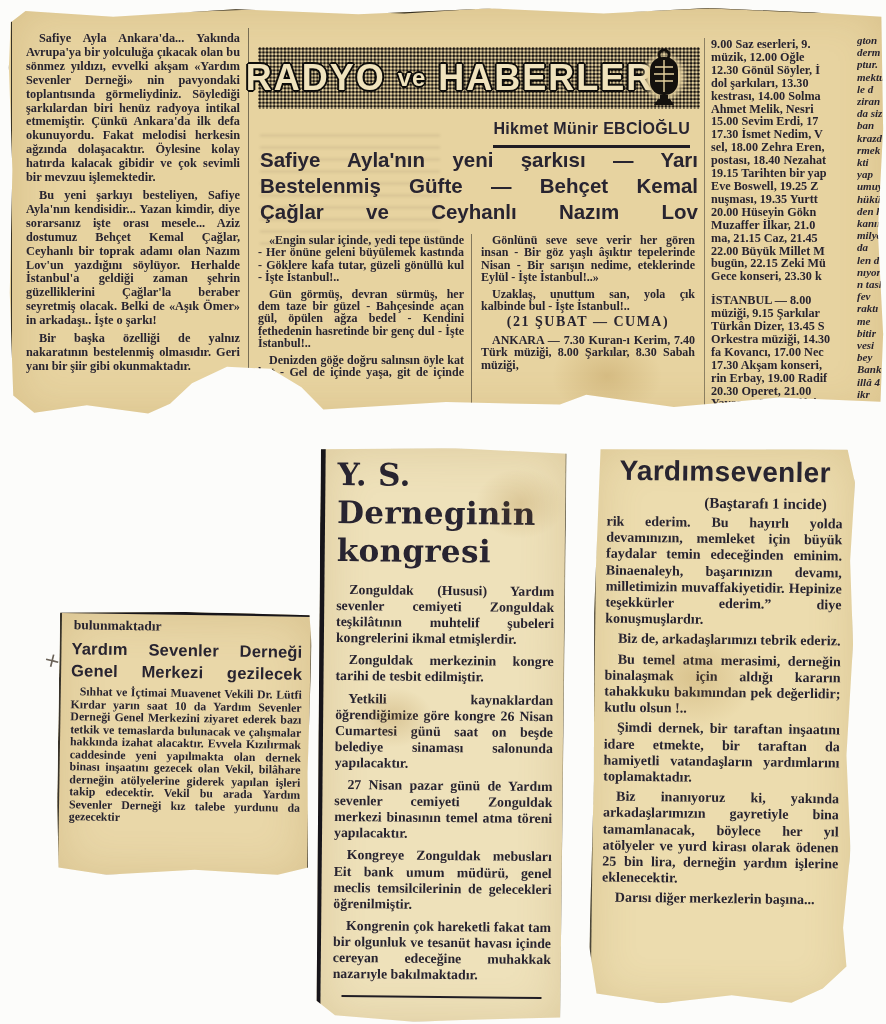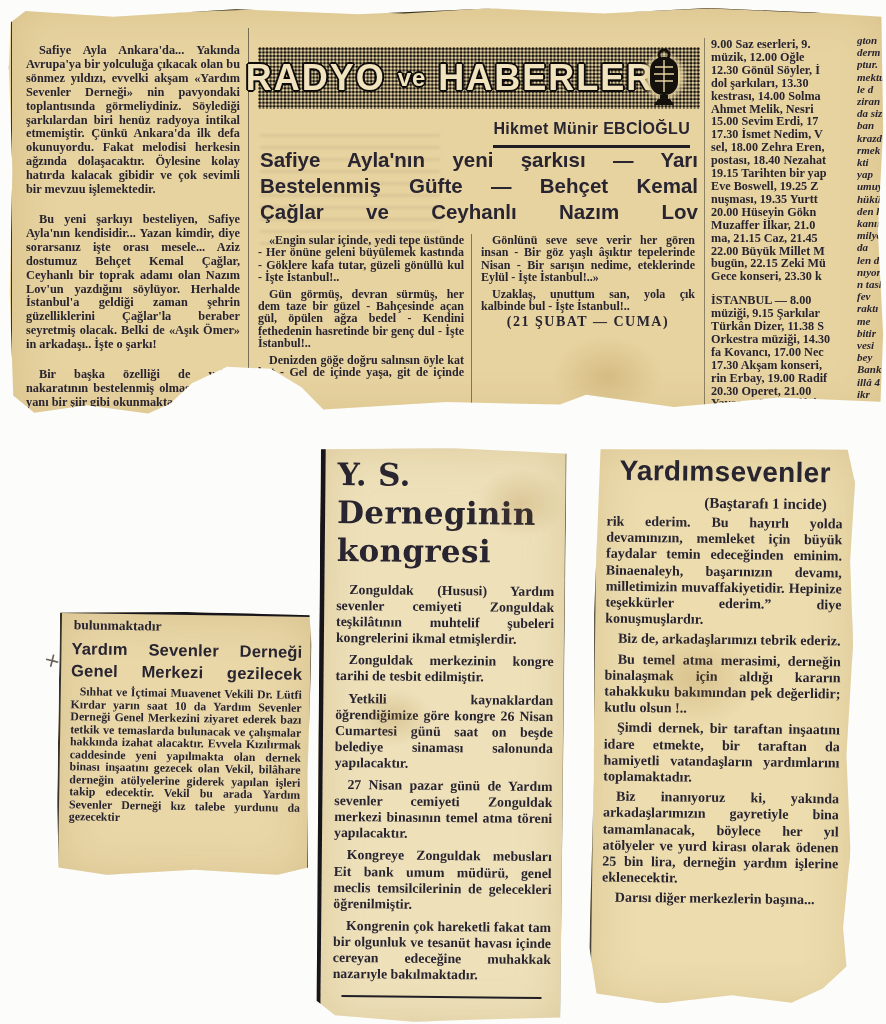--- a/index.html
+++ b/index.html
@@ -24,21 +24,21 @@
     clip-path:polygon(0.3% 4%,2% 1.2%,12% 2.6%,26% .8%,40% 2%,55% .6%,68% 1.8%,80% .5%,92% 1.6%,99.7% 2.6%,
       99.9% 30%,99.3% 55%,99.9% 80%,99.6% 96.5%,
       88% 95.5%,76% 97.8%,66% 94.8%,63% 97.2%,50% 96.6%,36% 98.4%,33.5% 93%,30% 88.5%,25% 88%,21% 92%,18.5% 97%,16% 99.4%,9% 97.4%,3% 99.2%,.6% 95%,
       .2% 70%,.5% 40%,.1% 15%);
   }
   .torn-top{position:absolute;top:0;left:0;right:0;height:10px;background:#211d15;opacity:.9;
     clip-path:polygon(0 0,100% 0,100% 30%,92% 70%,80% 25%,70% 60%,55% 20%,45% 75%,30% 30%,18% 65%,8% 25%,0 55%);}
   .col1{position:absolute;left:8px;top:22px;width:214px;height:382px;
     padding:0 8px 0 6px;border-right:1px solid rgba(30,28,24,.55);
     font-size:12.3px;line-height:13.9px;font-weight:600;text-align:justify;}
-  .col1 .para{margin:16px 0 2px 0;text-indent:13px;}
+  .col1 .para{margin:4px 0 2px 0;text-indent:13px;}
   .mid{position:absolute;left:246px;top:36px;width:442px;height:368px;}
   .ghost{position:absolute;left:2px;top:92px;width:180px;height:116px;
     background:repeating-linear-gradient(180deg,rgba(80,70,52,.08) 0 3px,transparent 3px 12px);
     filter:blur(1px);}
   .banner{position:relative;height:62px;margin-top:5px;
     background-color:var(--paper-radio,#e7d3a0);
     background-image:radial-gradient(circle,#171310 1.35px,transparent 1.5px);
     background-size:3.6px 3.6px;
     display:flex;align-items:center;justify-content:center;gap:12px;
     padding-right:58px;box-sizing:border-box;}
@@ -164,20 +164,21 @@
             <p class="para">«Engin sular içinde, yedi tepe üstünde - Her önüne geleni büyülemek kastında - Göklere kafa tutar, güzeli gönüllü kul - İşte İstanbul!..</p>
             <p class="para">Gün görmüş, devran sürmüş, her dem taze bir güzel - Bahçesinde açan gül, öpülen ağza bedel - Kendini fethedenin hasretinde bir genç dul - İşte İstanbul!..</p>
             <p class="para">Denizden göğe doğru salınsın öyle kat kat - Gel de içinde yaşa, git de içinde yaş.. -</p>
           </div>
         <div class="pcol col3">
           <div>
               <p class="para">Gönlünü seve seve verir her gören insan - Bir göz yaşlı âşıktır tepelerinde Nisan - Bir sarışın nedime, eteklerinde Eylül - İşte İstanbul!..»</p>
               <p class="para">Uzaklaş, unuttum san, yola çık kalbinde bul - İşte İstanbul!..</p>
             </div>
           <div class="dateline">(21 ŞUBAT — CUMA)</div>
+          <p class="para listing">ANKARA — 7.30 Kuran-ı Kerim, 7.40 Türk müziği, 8.00 Şarkılar, 8.30 Sabah müziği,</p>
         </div>
       </div>
     </div>
 
     <div class="col4">
       <div>
           <div class="cutline">9.00 Saz eserleri, 9.</div>
           <div class="cutline">müzik, 12.00 Öğle</div>
           <div class="cutline">12.30 Gönül Söyler, İ</div>
           <div class="cutline">dol şarkıları, 13.30</div>
@@ -193,21 +194,21 @@
           <div class="cutline">20.00 Hüseyin Gökn</div>
           <div class="cutline">Muzaffer İlkar, 21.0</div>
           <div class="cutline">ma, 21.15 Caz, 21.45</div>
           <div class="cutline">22.00 Büyük Millet M</div>
           <div class="cutline">bugün, 22.15 Zeki Mü</div>
           <div class="cutline">Gece konseri, 23.30 k</div>
         </div>
       <div class="block2">
           <div class="cutline">İSTANBUL — 8.00</div>
           <div class="cutline">müziği, 9.15 Şarkılar</div>
-          <div class="cutline">Türkân Dizer, 11.38 S</div>
+          <div class="cutline">Türkân Dizer, 13.45 S</div>
           <div class="cutline">Orkestra müziği, 14.30</div>
           <div class="cutline">fa Kovancı, 17.00 Nec</div>
           <div class="cutline">17.30 Akşam konseri,</div>
           <div class="cutline">rin Erbay, 19.00 Radif</div>
           <div class="cutline">20.30 Operet, 21.00</div>
           <div class="cutline">Yavaşça, 21.45 Klâsi</div>
           <div class="cutline">müziği, 23.00 Caz, 23.3</div>
         </div>
     </div>
 

